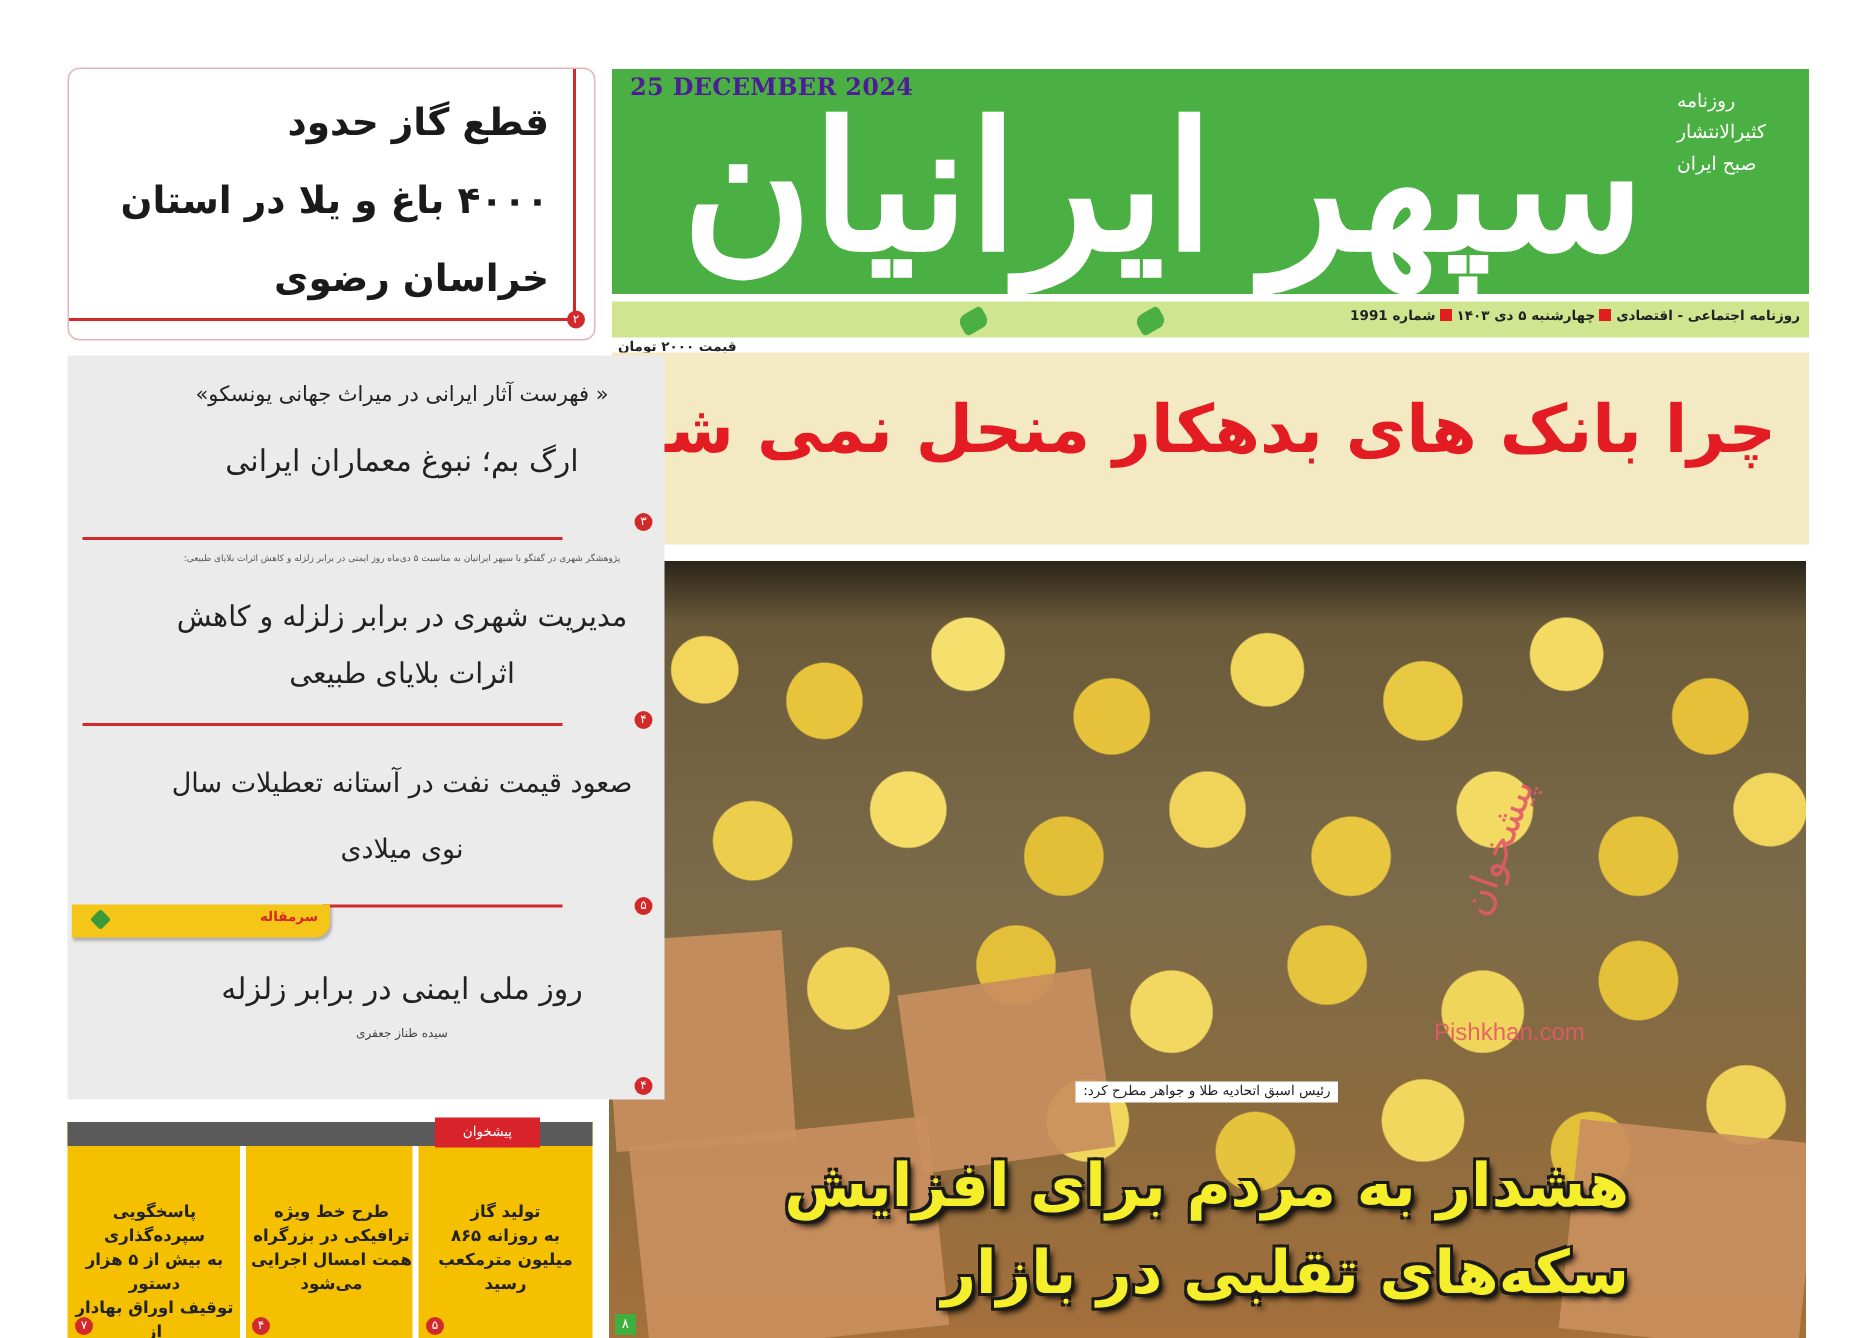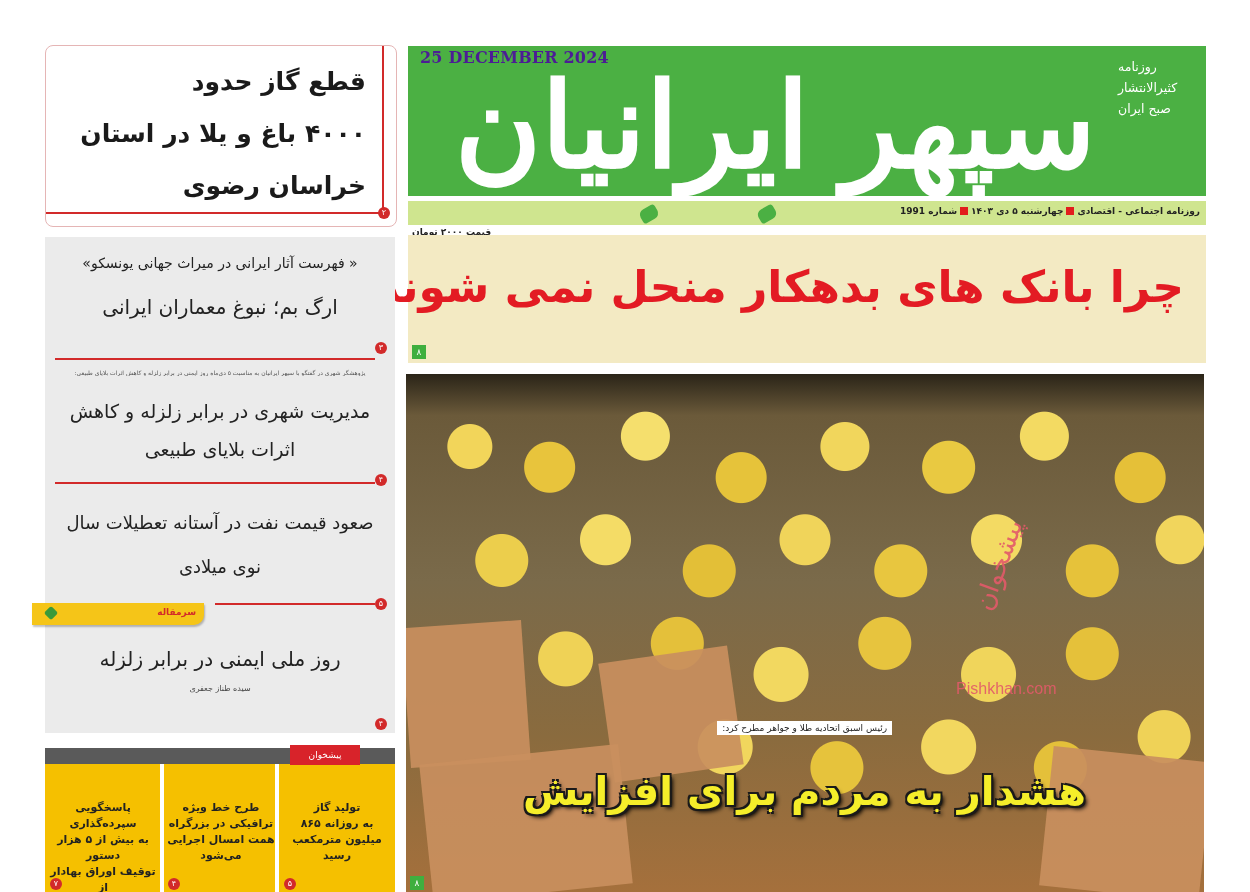--- a/index.html
+++ b/index.html
@@ -63,26 +63,26 @@
     text-shadow: 2px 2px 0 #1a1a1a, -2px 2px 0 #1a1a1a, 2px -2px 0 #1a1a1a, -2px -2px 0 #1a1a1a, 3px 3px 4px #000; white-space:nowrap; }
   #watermark-fa { left:562px; top:230px; color:#e35a6a; font-size:26px; font-family:"DejaVu Serif", serif; transform:rotate(-70deg); transform-origin:left top; opacity:0.9; }
   #watermark-en { left:550px; top:306px; direction:ltr; color:#e35a6a; font-size:16px; font-family:"Liberation Sans", sans-serif; opacity:0.9; }
 
   
   #gas-box { left:45px; top:45px; width:350px; height:180px; border:1.5px solid #e5b5b5; border-radius:8px; background:#fff; }
   #gas-box .inner-right { right:12px; top:0; width:2px; height:168px; background:#d22a2a; }
   #gas-box .inner-bottom { left:0; top:166px; width:338px; height:2px; background:#d22a2a; }
   #gas-text { right:30px; top:10px; width:300px; text-align:right; font-size:25px; font-weight:bold; line-height:52px; color:#1a1a1a; }
 
-  #side-panel { left:45px; top:237px; width:350px; height:496px; background:#ebebeb; }
+  #side-panel { left:45px; top:237px; width:398px; height:496px; background:#ebebeb; }
   .side-text { text-align:center; color:#222; }
   .red-rule { height:2px; background:#d22a2a; }
   .red-num { width:12px; height:12px; border-radius:50%; background:#d22a2a; color:#fff; font-size:8px; line-height:12px; text-align:center; }
 
-  #sarmaghale-tab { left:32px; top:603px; width:172px; height:22px; background:#f5c518; border-radius:0 0 10px 0; box-shadow:1px 2px 2px rgba(0,0,0,0.25); }
+  #sarmaghale-tab { left:48px; top:603px; width:172px; height:22px; background:#f5c518; border-radius:0 0 10px 0; box-shadow:1px 2px 2px rgba(0,0,0,0.25); }
   #sarmaghale-label { right:8px; top:4px; color:#d22a2a; font-size:9px; font-weight:bold; }
   #sarmaghale-icon { left:14px; top:5px; width:10px; height:10px; background:#3a9a3a; border-radius:2px; transform:rotate(45deg); }
 
   
   #pish-strip { left:45px; top:748px; width:350px; height:144px; background:#f5c000; }
   #pish-bar { left:45px; top:748px; width:350px; height:16px; background:#5a5a5a; }
   #pish-label-box { left:290px; top:745px; width:70px; height:20px; background:#d8232a; color:#fff; font-size:9px; text-align:center; line-height:20px; }
   .pish-divider { top:764px; width:4px; height:128px; background:#ffffff; }
   .pish-col { top:800px; width:110px; text-align:center; font-size:11px; font-weight:bold; line-height:16px; color:#222; }
 </style>
@@ -115,20 +115,21 @@
 <div id="photo" class="abs">
   <div class="abs card" style="left:0;top:250px;width:120px;height:140px;transform:rotate(-4deg);"></div>
   <div class="abs card" style="left:200px;top:280px;width:130px;height:120px;transform:rotate(-8deg);"></div>
   <div class="abs card" style="left:640px;top:380px;width:160px;height:140px;transform:rotate(6deg);"></div>
   <div class="abs card" style="left:20px;top:380px;width:200px;height:140px;transform:rotate(-6deg);"></div>
   <div id="watermark-fa" class="abs">پیشخوان</div>
   <div id="watermark-en" class="abs">Pishkhan.com</div>
   <div id="photo-caption-kicker" class="abs">رئیس اسبق اتحادیه طلا و جواهر مطرح کرد:</div>
   <div id="photo-headline" class="abs">
     <div>هشدار به مردم برای افزایش</div>
+    <div>سکه‌های تقلبی در بازار</div>
   </div>
   <div class="abs pagebadge-green" style="left:4px;top:502px;">۸</div>
 </div>
 
 <div id="gas-box" class="abs">
   <div class="abs inner-right"></div>
   <div class="abs inner-bottom"></div>
   <div class="abs red-num" style="right:6px;top:161px;">۲</div>
   <div id="gas-text" class="abs">
     <div>قطع گاز حدود</div>

